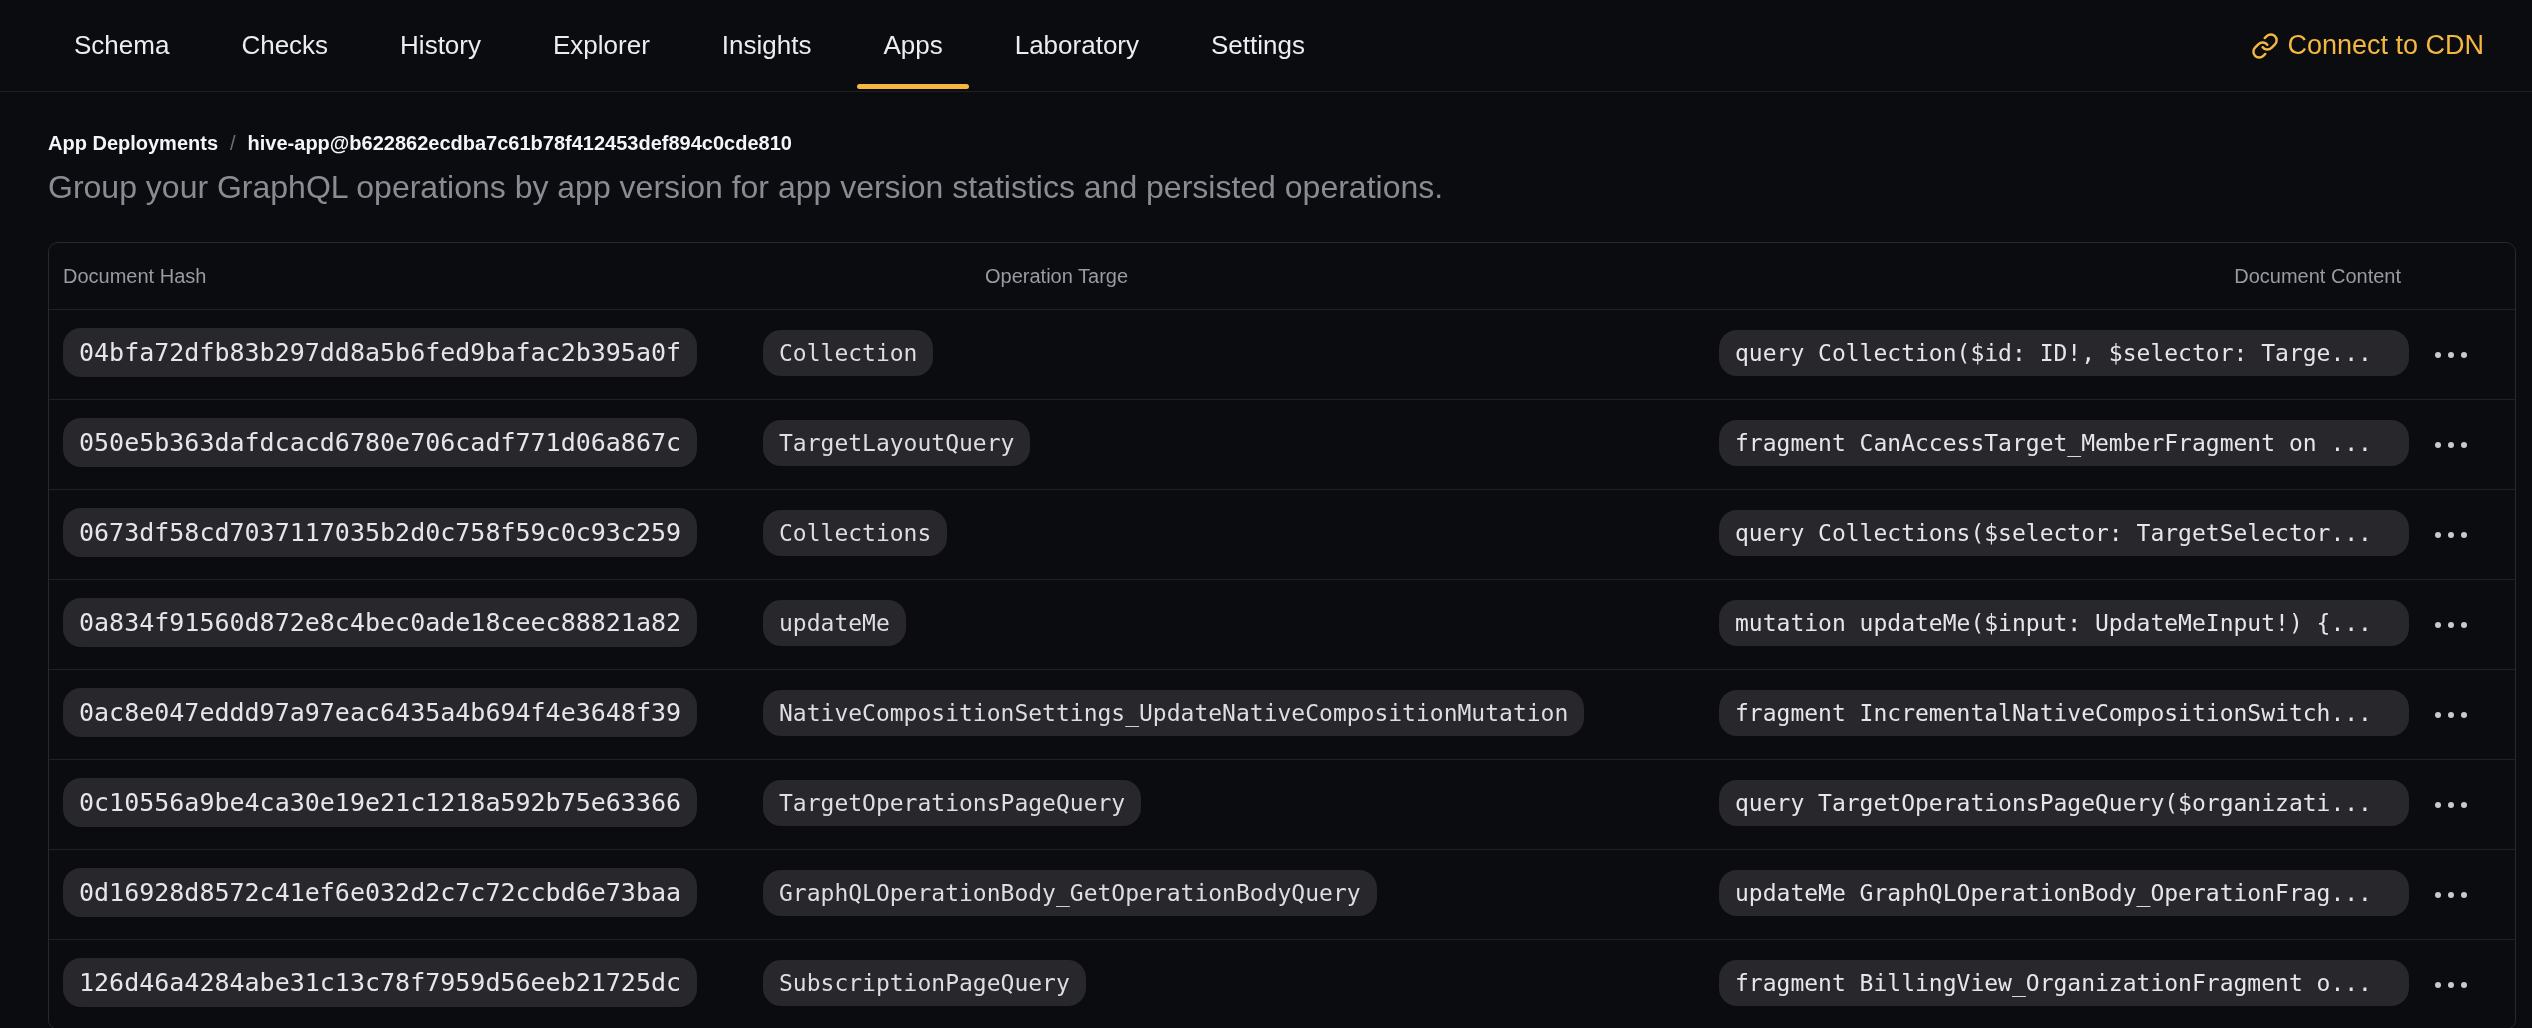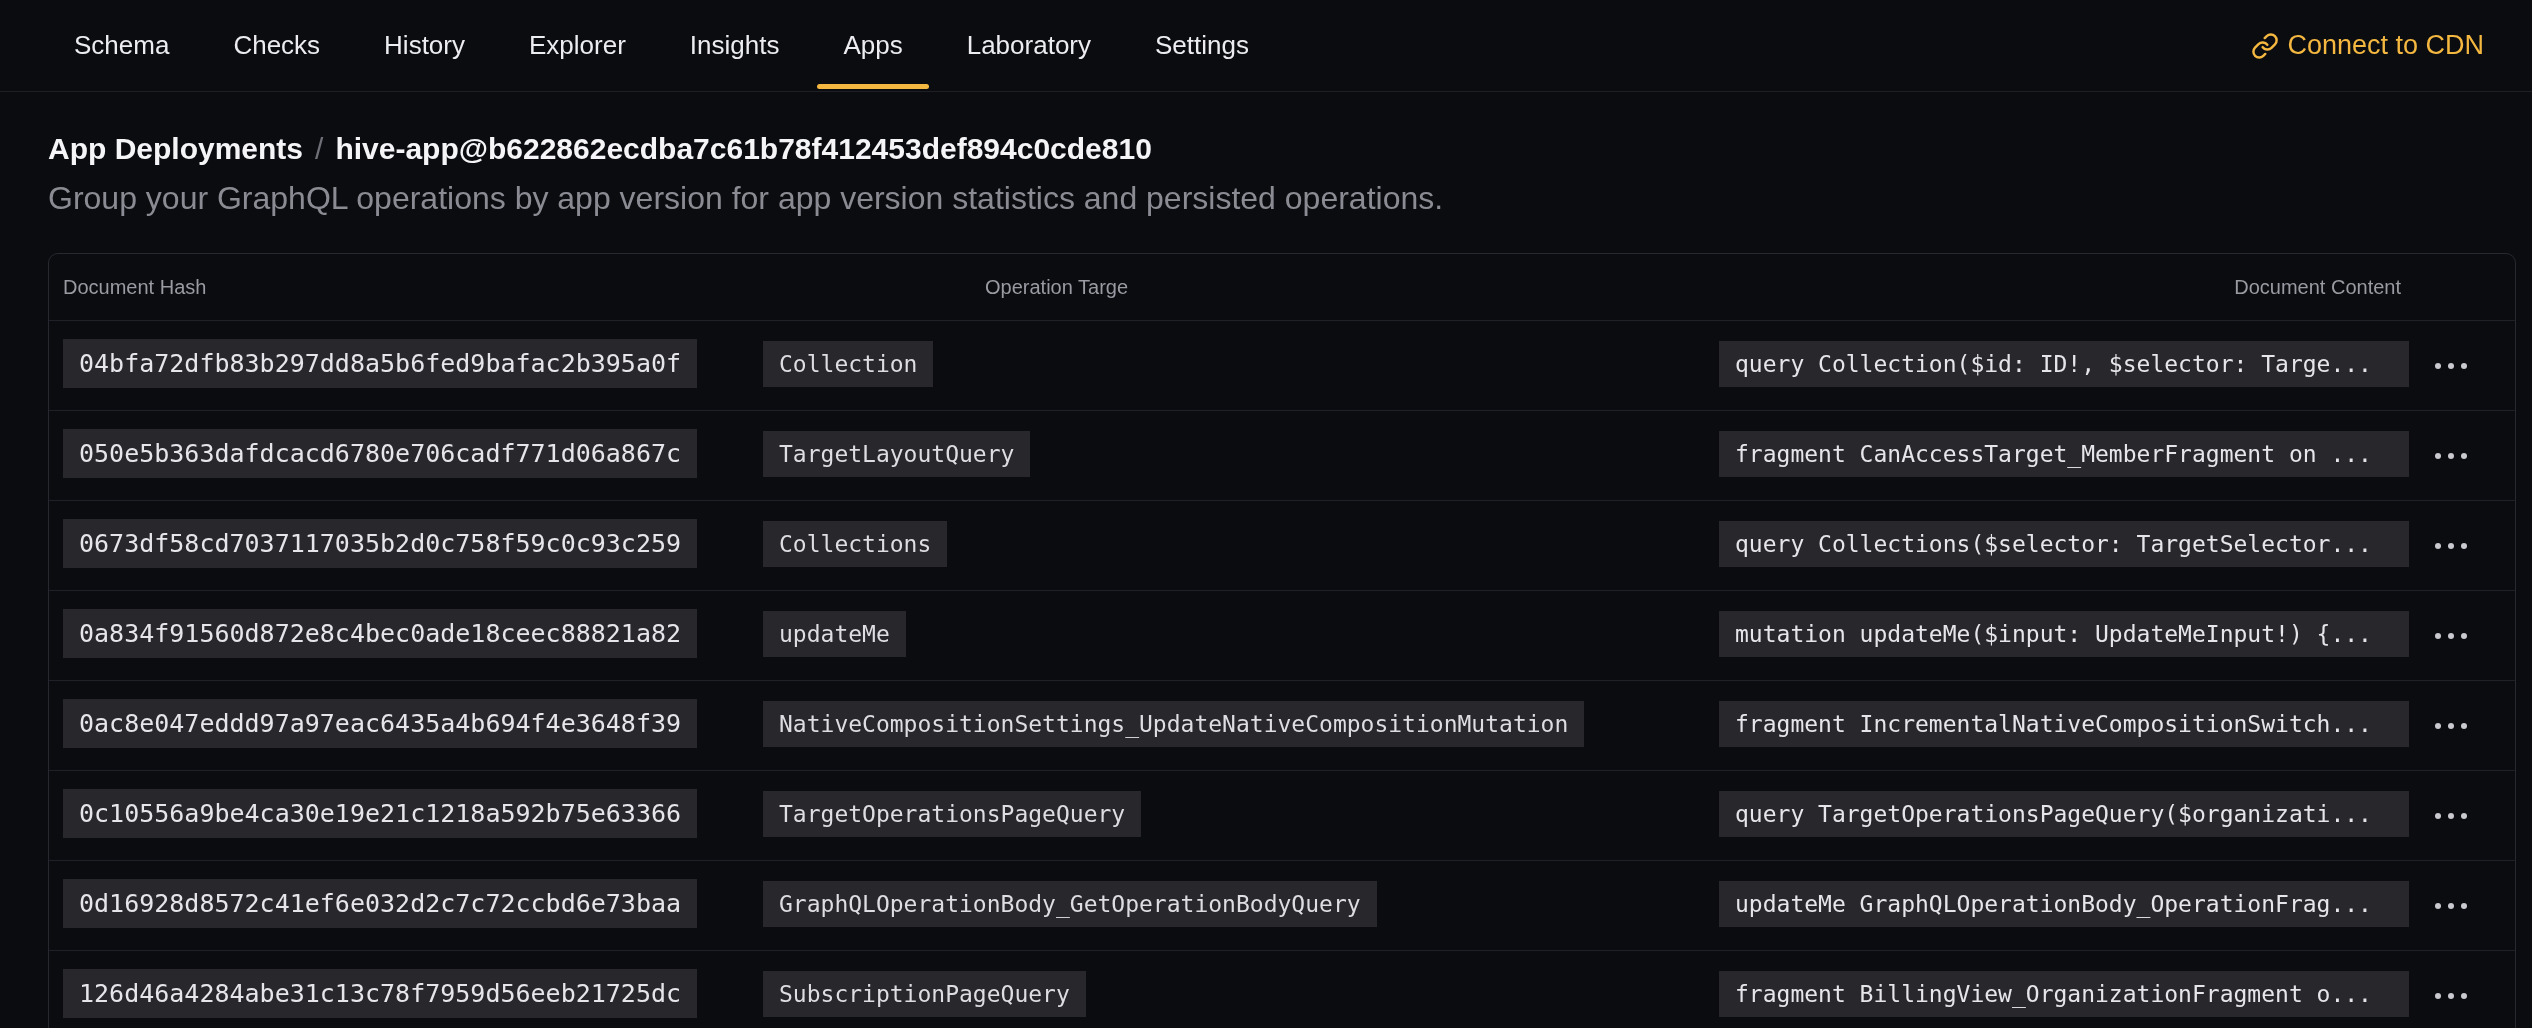--- a/index.html
+++ b/index.html
@@ -13,21 +13,21 @@
   }
 
   
   .topnav {
     display: flex; align-items: center;
     height: 92px;
     padding: 0 48px;
     border-bottom: 1px solid #1e2026;
   }
   .nav-tabs {
-    display: flex; gap: 12px;
+    display: flex; gap: 20px;
     list-style: none; margin: 0; padding: 0;
     height: 100%;
   }
   .nav-tab {
     position: relative;
     display: flex; align-items: center;
     height: 100%;
     padding: 0 26px;
     font-size: 26px;
     color: #ececf1;
@@ -47,21 +47,21 @@
     font-size: 27px;
     cursor: pointer;
     white-space: nowrap;
   }
   .cdn-link svg { display: block; }
 
   
   .main { padding: 40px 16px 0 48px; }
   .page-title {
     margin: 0;
-    font-size: 30px; font-weight: 700;
+    font-size: 20px; font-weight: 700;
     color: #f5f5f7;
     white-space: nowrap;
   }
   .crumb-sep { color: #6f6f78; font-weight: 400; margin: 0 12px; }
   .subtitle {
     margin: 14px 0 0;
     font-size: 32px;
     color: #8b8b93;
   }
 
@@ -85,21 +85,21 @@
   }
   .th-op { padding-left: 222px; }
   .th-content { text-align: right; }
   .trow {
     height: 90px;
     border-top: 1px solid #1f2028;
   }
   .badge {
     display: inline-block;
     background: #28272c;
-    border-radius: 0;
+    border-radius: 18px;
     padding: 10px 16px;
     font-family: "DejaVu Sans Mono", monospace;
     color: #e6e6ea;
     white-space: nowrap;
     max-width: 100%;
     overflow: hidden;
   }
   .badge.hash { font-size: 25px; }
   .badge.op { font-size: 23px; color: #dddde2; text-align: center; }
   .badge.content { font-size: 23px; width: 100%; margin-left: 8px; }

